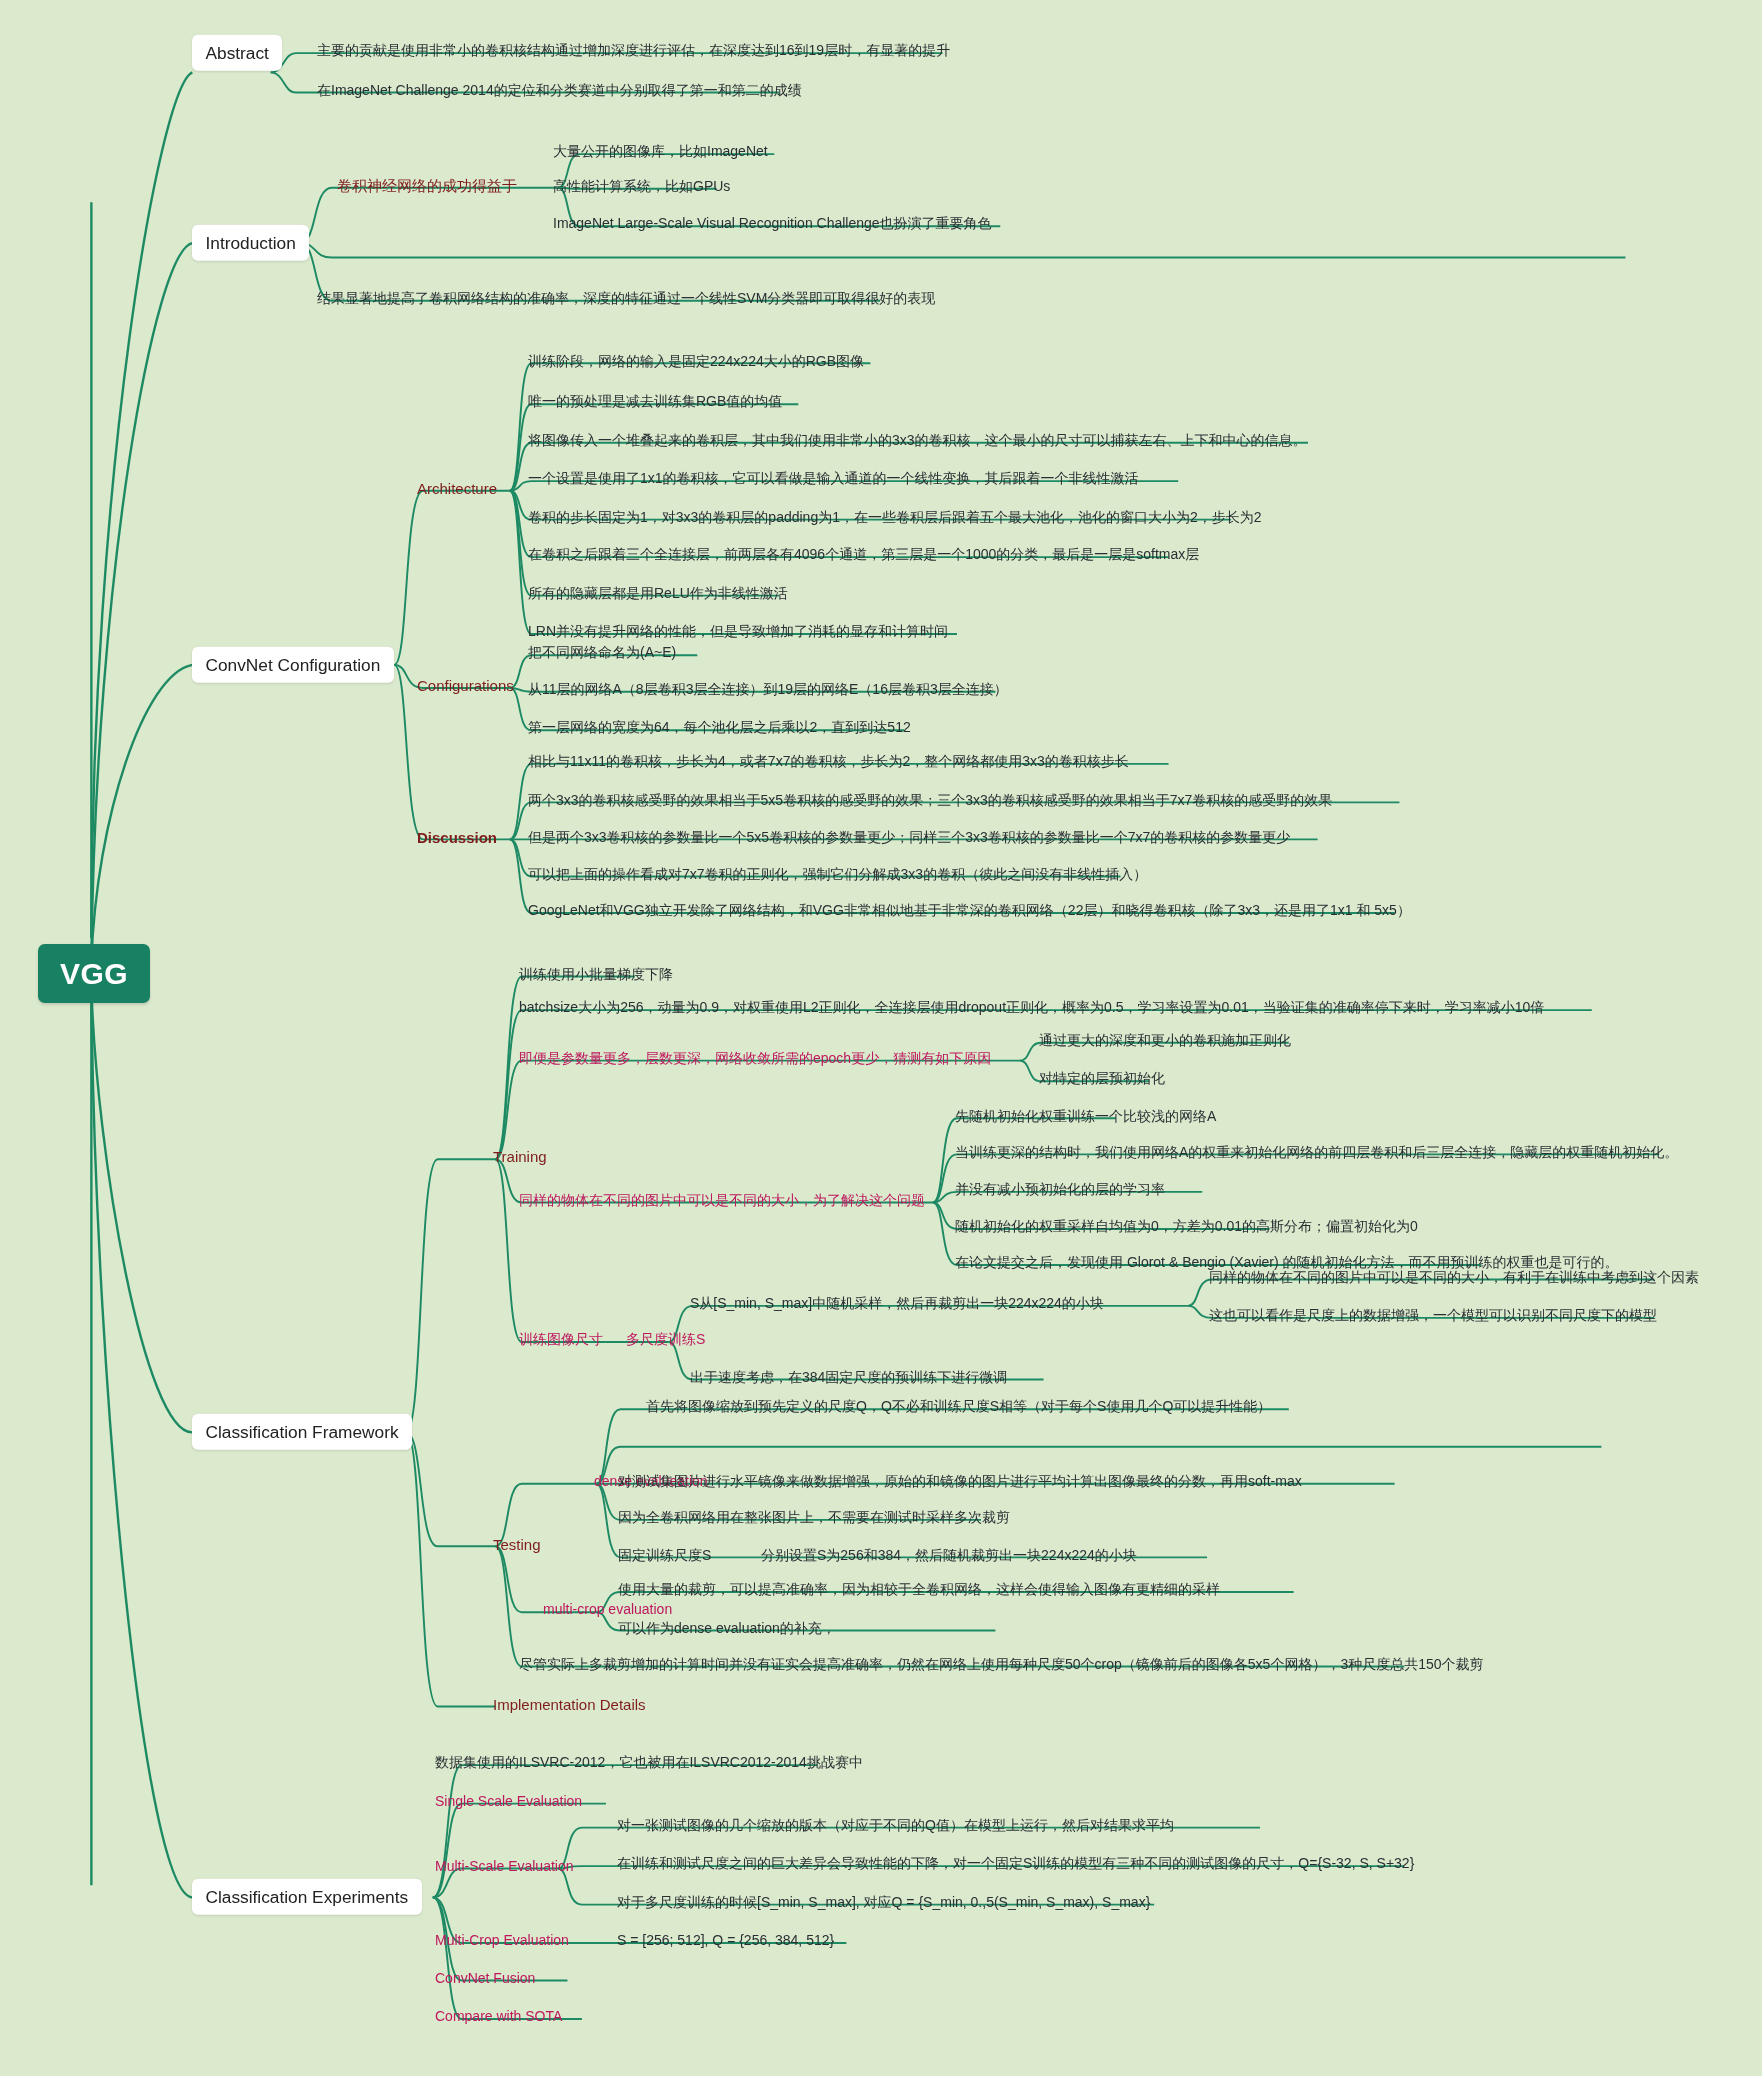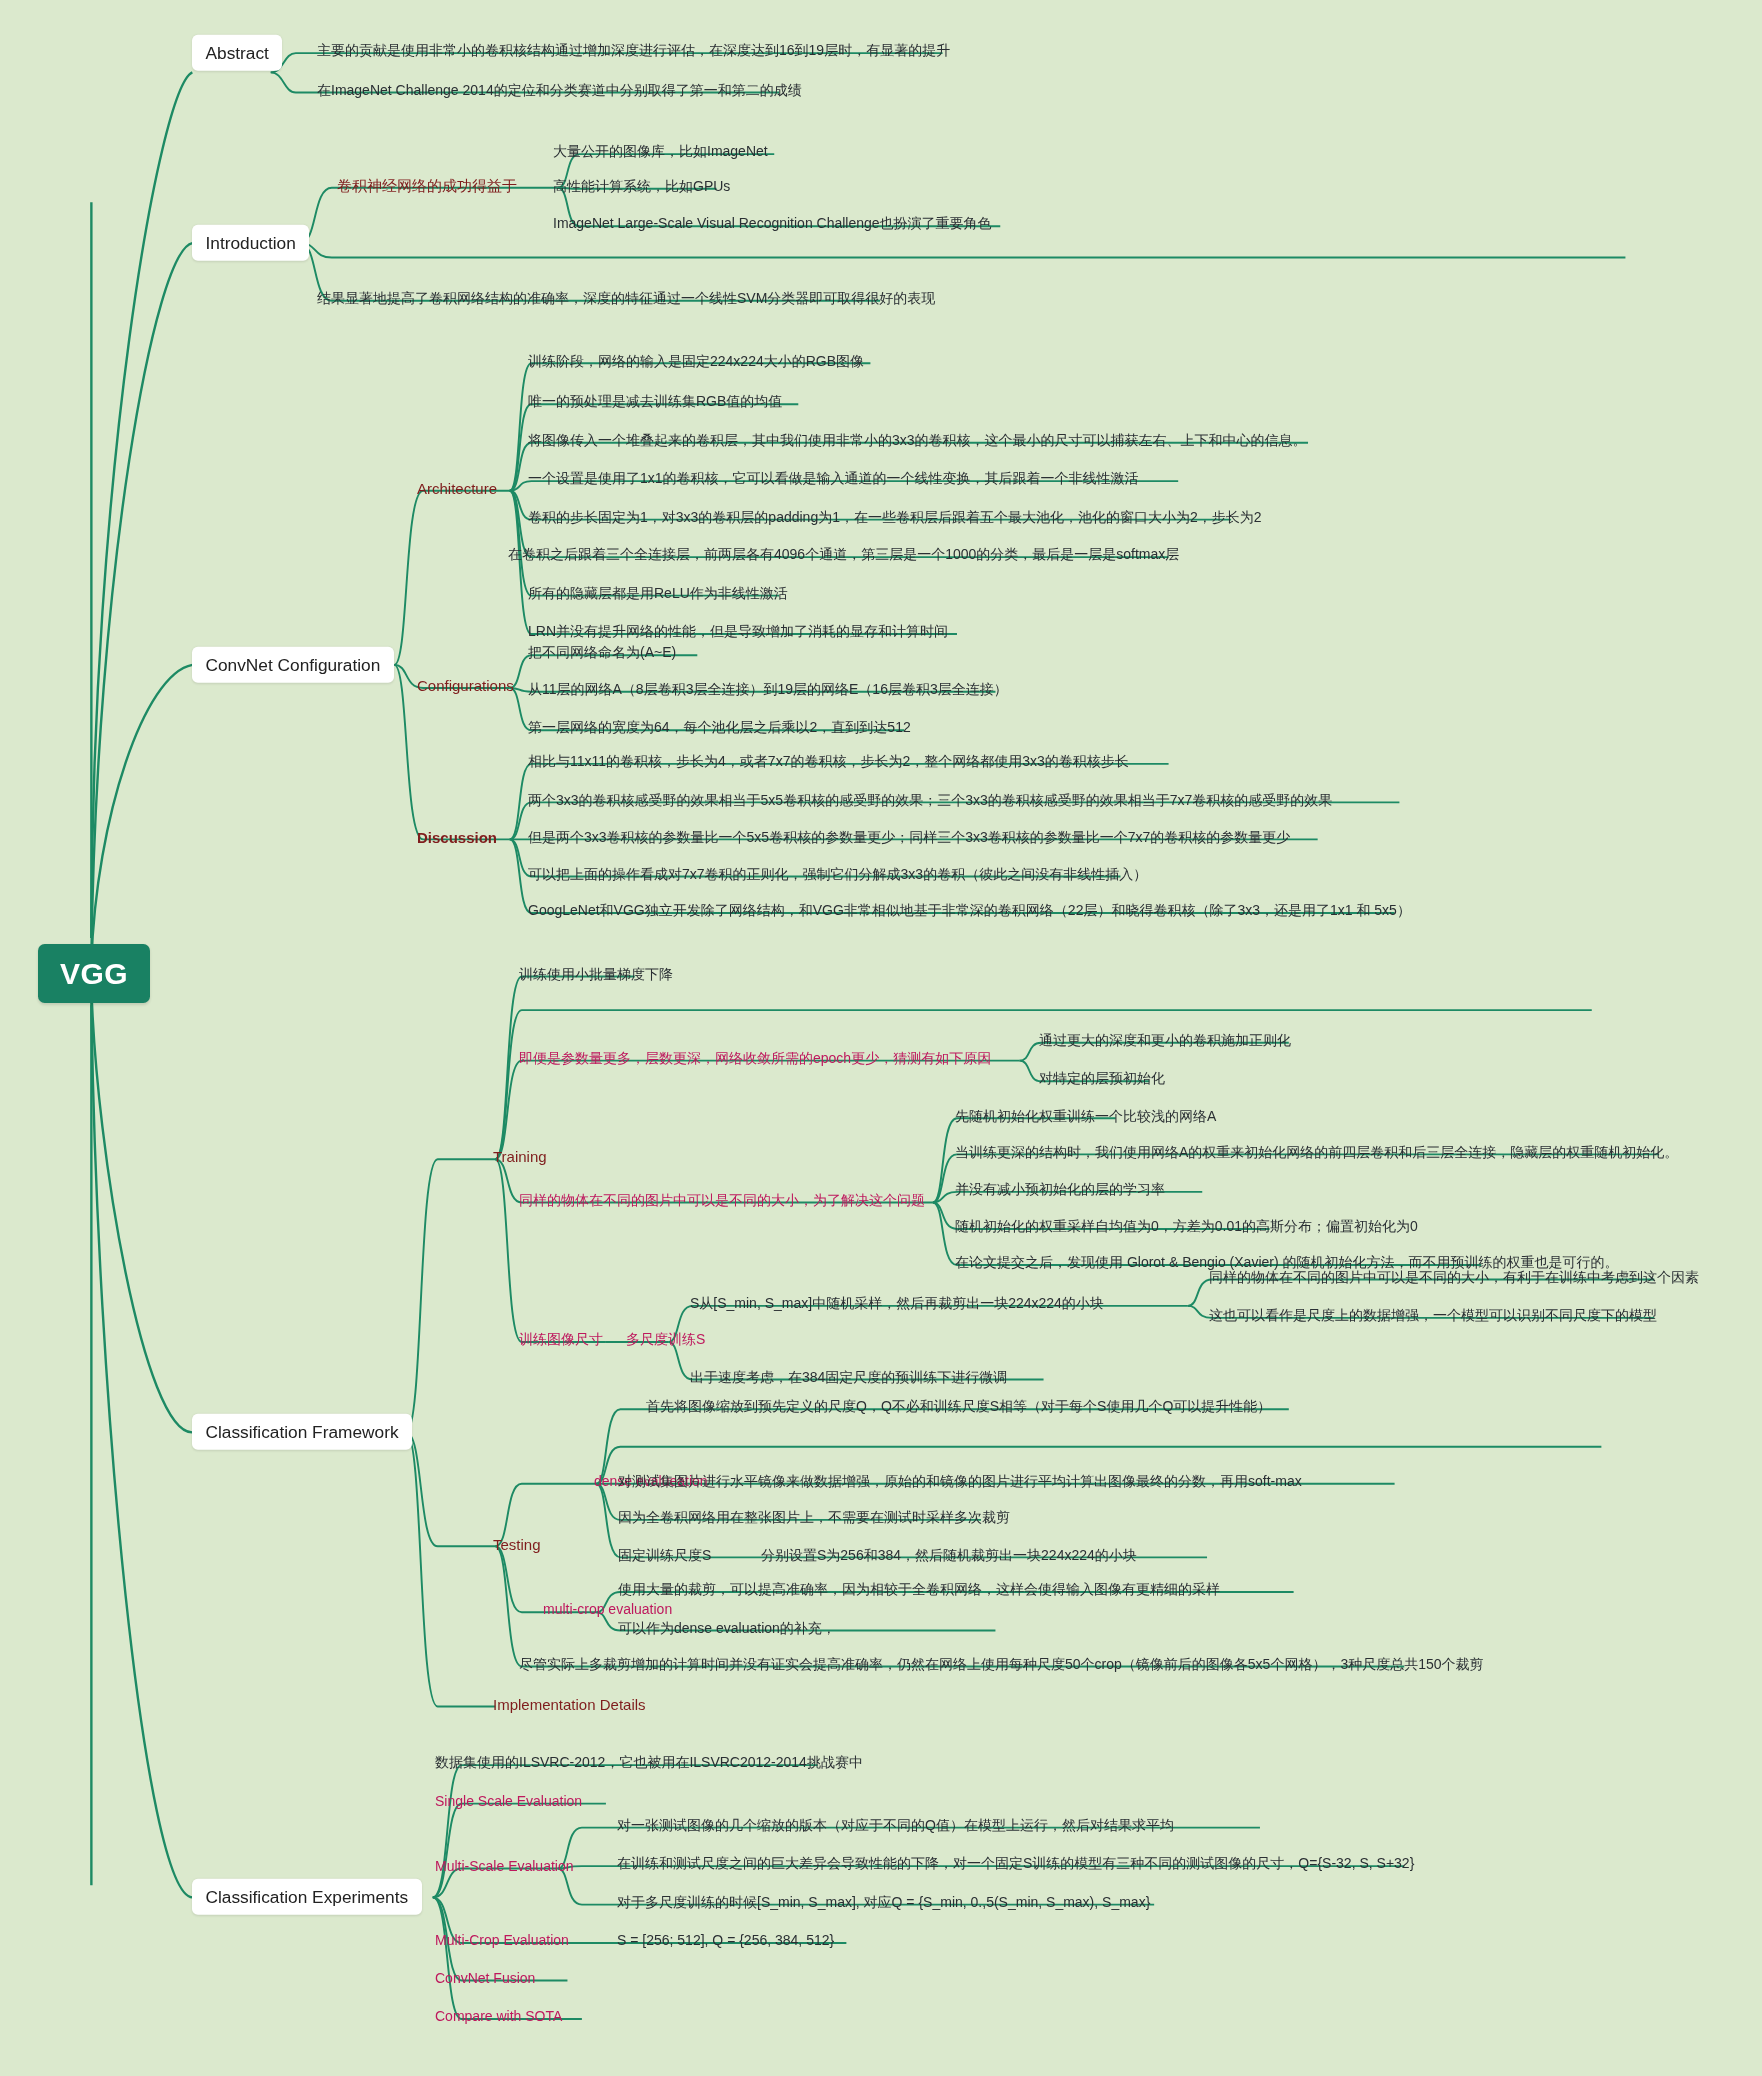--- a/index.html
+++ b/index.html
@@ -165,39 +165,40 @@
 
   <div class="node lvl2" style="left:417px;top:480px;">Architecture</div>
   <div class="node lvl2" style="left:417px;top:677px;">Configurations</div>
   <div class="node lvl2" style="left:417px;top:829px;font-weight:bold;">Discussion</div>
 
   <div class="node leaf" style="left:528px;top:353px;">训练阶段，网络的输入是固定224x224大小的RGB图像</div>
   <div class="node leaf" style="left:528px;top:393px;">唯一的预处理是减去训练集RGB值的均值</div>
   <div class="node leaf" style="left:528px;top:432px;">将图像传入一个堆叠起来的卷积层，其中我们使用非常小的3x3的卷积核，这个最小的尺寸可以捕获左右、上下和中心的信息。</div>
   <div class="node leaf" style="left:528px;top:470px;">一个设置是使用了1x1的卷积核，它可以看做是输入通道的一个线性变换，其后跟着一个非线性激活</div>
   <div class="node leaf" style="left:528px;top:509px;">卷积的步长固定为1，对3x3的卷积层的padding为1，在一些卷积层后跟着五个最大池化，池化的窗口大小为2，步长为2</div>
-  <div class="node leaf" style="left:508px;top:546px;text-align:center;">在卷积之后跟着三个全连接层，前两层各有4096个通道，第三层是一个1000的分类，最后是一层是softmax层</div>
+  <div class="node leaf" style="left:528px;top:546px;text-align:center;">在卷积之后跟着三个全连接层，前两层各有4096个通道，第三层是一个1000的分类，最后是一层是softmax层</div>
   <div class="node leaf" style="left:528px;top:585px;">所有的隐藏层都是用ReLU作为非线性激活</div>
   <div class="node leaf" style="left:528px;top:623px;">LRN并没有提升网络的性能，但是导致增加了消耗的显存和计算时间</div>
 
   <div class="node leaf" style="left:528px;top:644px;">把不同网络命名为(A~E)</div>
   <div class="node leaf" style="left:528px;top:681px;">从11层的网络A（8层卷积3层全连接）到19层的网络E（16层卷积3层全连接）</div>
   <div class="node leaf" style="left:528px;top:719px;">第一层网络的宽度为64，每个池化层之后乘以2，直到到达512</div>
 
   <div class="node leaf" style="left:528px;top:753px;">相比与11x11的卷积核，步长为4，或者7x7的卷积核，步长为2，整个网络都使用3x3的卷积核步长</div>
   <div class="node leaf" style="left:528px;top:792px;">两个3x3的卷积核感受野的效果相当于5x5卷积核的感受野的效果；三个3x3的卷积核感受野的效果相当于7x7卷积核的感受野的效果</div>
   <div class="node leaf" style="left:528px;top:829px;">但是两个3x3卷积核的参数量比一个5x5卷积核的参数量更少；同样三个3x3卷积核的参数量比一个7x7的卷积核的参数量更少</div>
   <div class="node leaf" style="left:528px;top:866px;">可以把上面的操作看成对7x7卷积的正则化，强制它们分解成3x3的卷积（彼此之间没有非线性插入）</div>
   <div class="node leaf" style="left:528px;top:902px;">GoogLeNet和VGG独立开发除了网络结构，和VGG非常相似地基于非常深的卷积网络（22层）和晓得卷积核（除了3x3，还是用了1x1 和 5x5）</div>
 
   <div class="node lvl2" style="left:493px;top:1148px;">Training</div>
   <div class="node lvl2" style="left:493px;top:1536px;">Testing</div>
   <div class="node lvl2" style="left:493px;top:1696px;">Implementation Details</div>
 
   <div class="node leaf" style="left:519px;top:966px;">训练使用小批量梯度下降</div>
+  <div class="node leaf" style="left:519px;top:999px;">batchsize大小为256，动量为0.9，对权重使用L2正则化，全连接层使用dropout正则化，概率为0.5，学习率设置为0.01，当验证集的准确率停下来时，学习率减小10倍</div>
   <div class="node lvl3" style="left:519px;top:1050px;">即便是参数量更多，层数更深，网络收敛所需的epoch更少，猜测有如下原因</div>
   <div class="node leaf" style="left:1039px;top:1032px;">通过更大的深度和更小的卷积施加正则化</div>
   <div class="node leaf" style="left:1039px;top:1070px;">对特定的层预初始化</div>
 
   <div class="node lvl3" style="left:519px;top:1192px;">同样的物体在不同的图片中可以是不同的大小，为了解决这个问题</div>
   <div class="node leaf" style="left:955px;top:1108px;">先随机初始化权重训练一个比较浅的网络A</div>
   <div class="node leaf" style="left:955px;top:1144px;">当训练更深的结构时，我们使用网络A的权重来初始化网络的前四层卷积和后三层全连接，隐藏层的权重随机初始化。</div>
   <div class="node leaf" style="left:955px;top:1181px;">并没有减小预初始化的层的学习率</div>
   <div class="node leaf" style="left:955px;top:1218px;">随机初始化的权重采样自均值为0，方差为0.01的高斯分布；偏置初始化为0</div>
   <div class="node leaf" style="left:955px;top:1254px;">在论文提交之后，发现使用 Glorot &amp; Bengio (Xavier) 的随机初始化方法，而不用预训练的权重也是可行的。</div>

